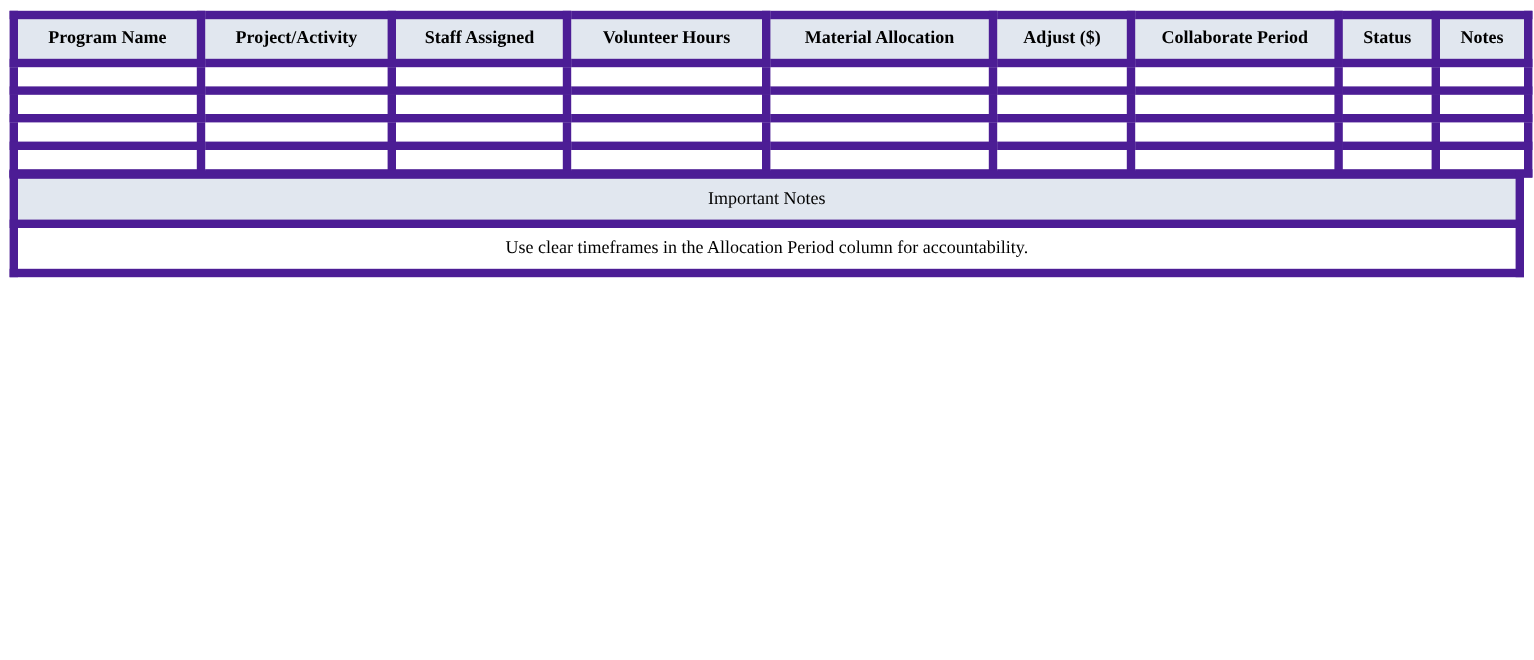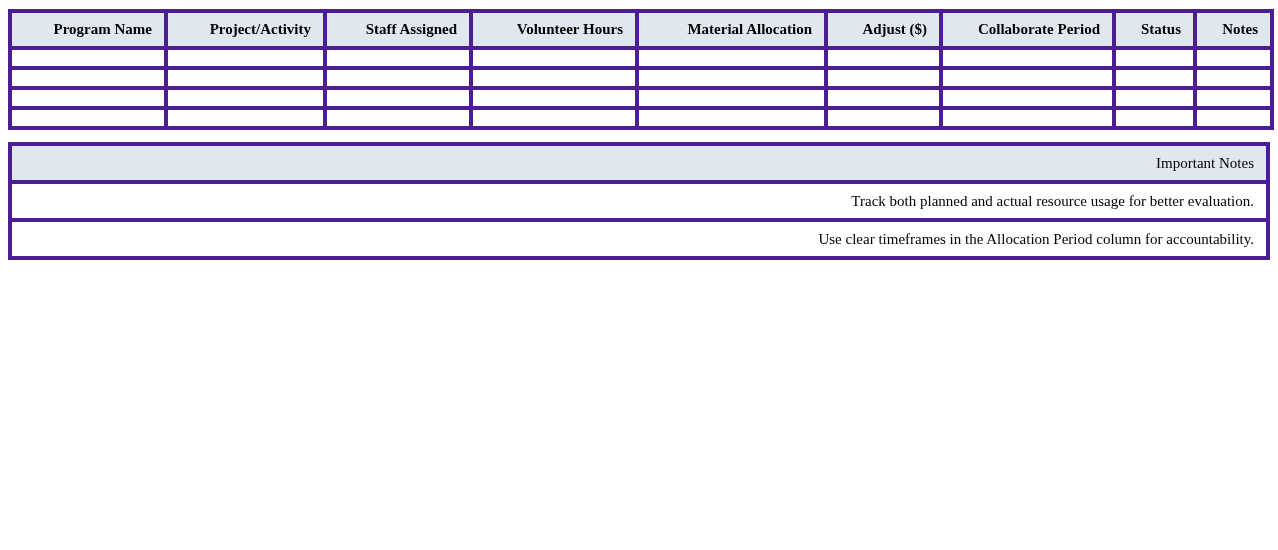--- a/index.html
+++ b/index.html
@@ -1,18 +1,18 @@
 <!DOCTYPE html>
 <html><head>
 <meta charset="utf-8">
 <style>
   html, body { margin:0; padding:0; background:#ffffff; }
   body { width:1278px; height:550px; position:relative; font-family:"Liberation Serif", serif; color:#000; }
   table { border-collapse:collapse; position:absolute; left:8px; width:1262px; table-layout:fixed; }
-  td, th { border:4px solid #4c1d95; padding:0 12px; text-align:right; font-size:15px; }
+  td, th { border:7px solid #4c1d95; padding:0 12px; text-align:center; font-size:15px; }
   #alloc { top:9px; }
   #alloc th { background:#e1e7ef; height:33px; font-weight:bold; }
   #alloc td { height:16px; }
   #notes { top:142px; }
   #notes th { background:#e1e7ef; height:34px; font-weight:normal; }
   #notes td { height:34px; }
 </style>
 </head>
 <body>
 
@@ -90,19 +90,16 @@
 </table>
 
 <table id="notes">
   <thead>
     <tr>
       <th>Important Notes</th>
     </tr>
   </thead>
   <tbody>
     <tr>
-        <td>Track both planned and actual resource usage for better evaluation.</td>
-      </tr>
-    <tr>
         <td>Use clear timeframes in the Allocation Period column for accountability.</td>
       </tr>
   </tbody>
 </table>
 
 </body></html>

